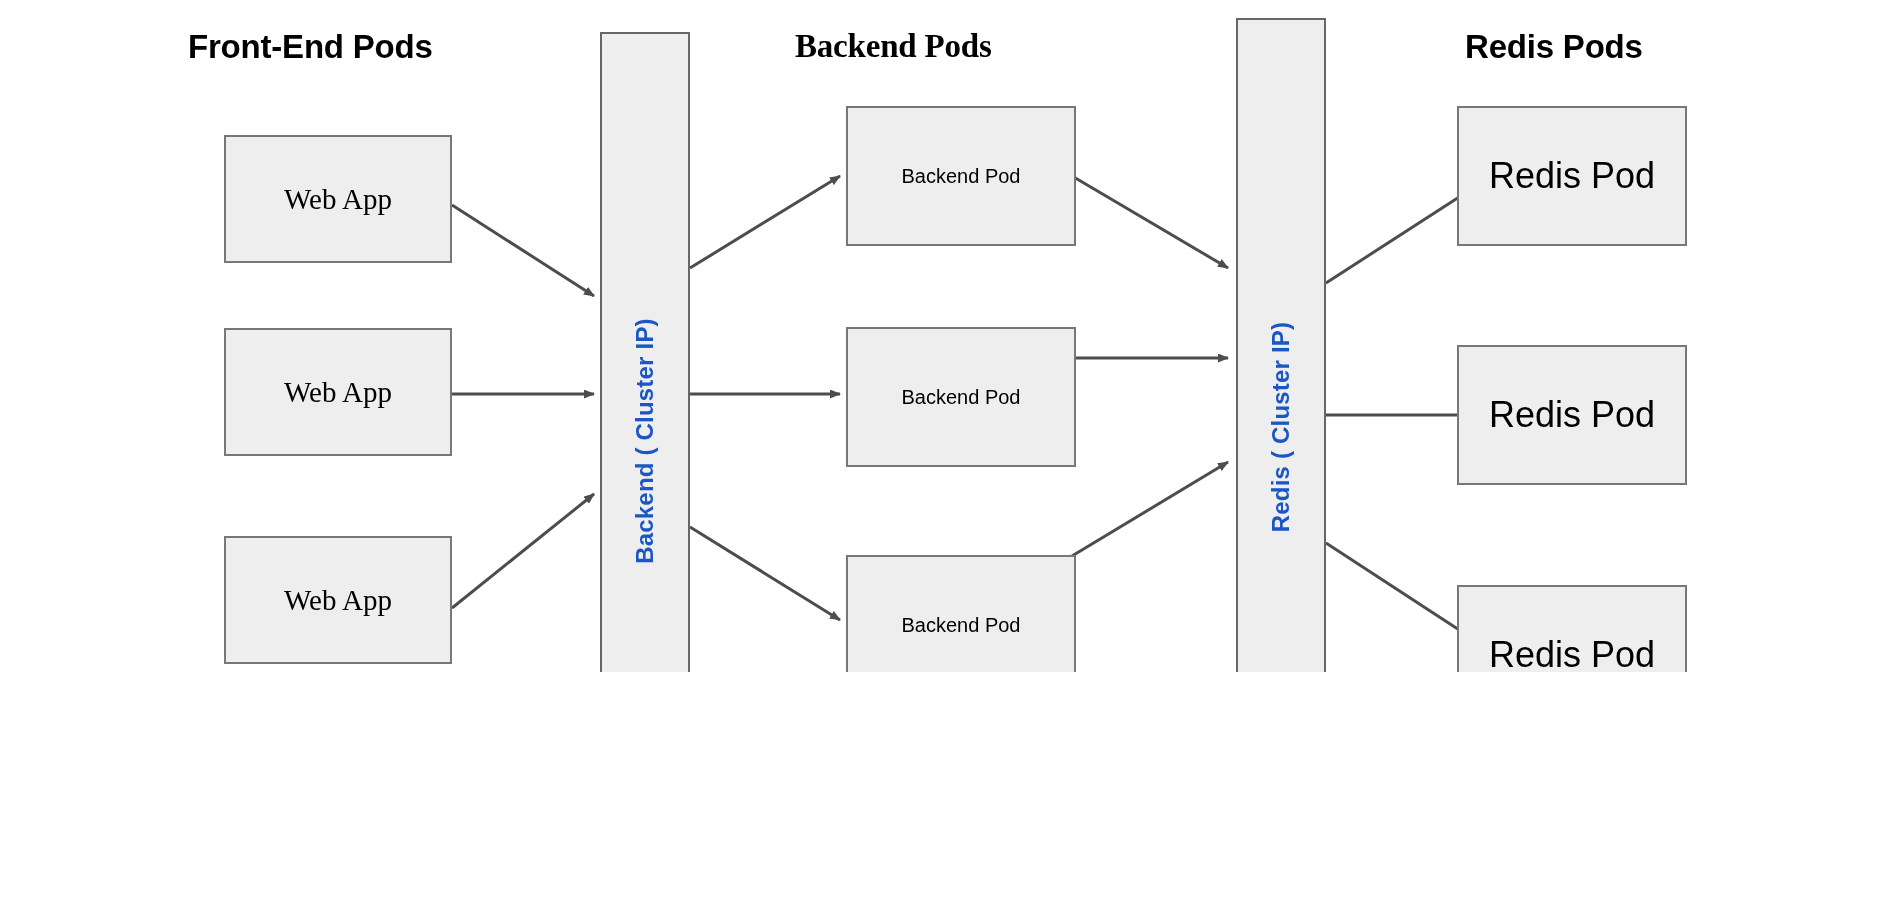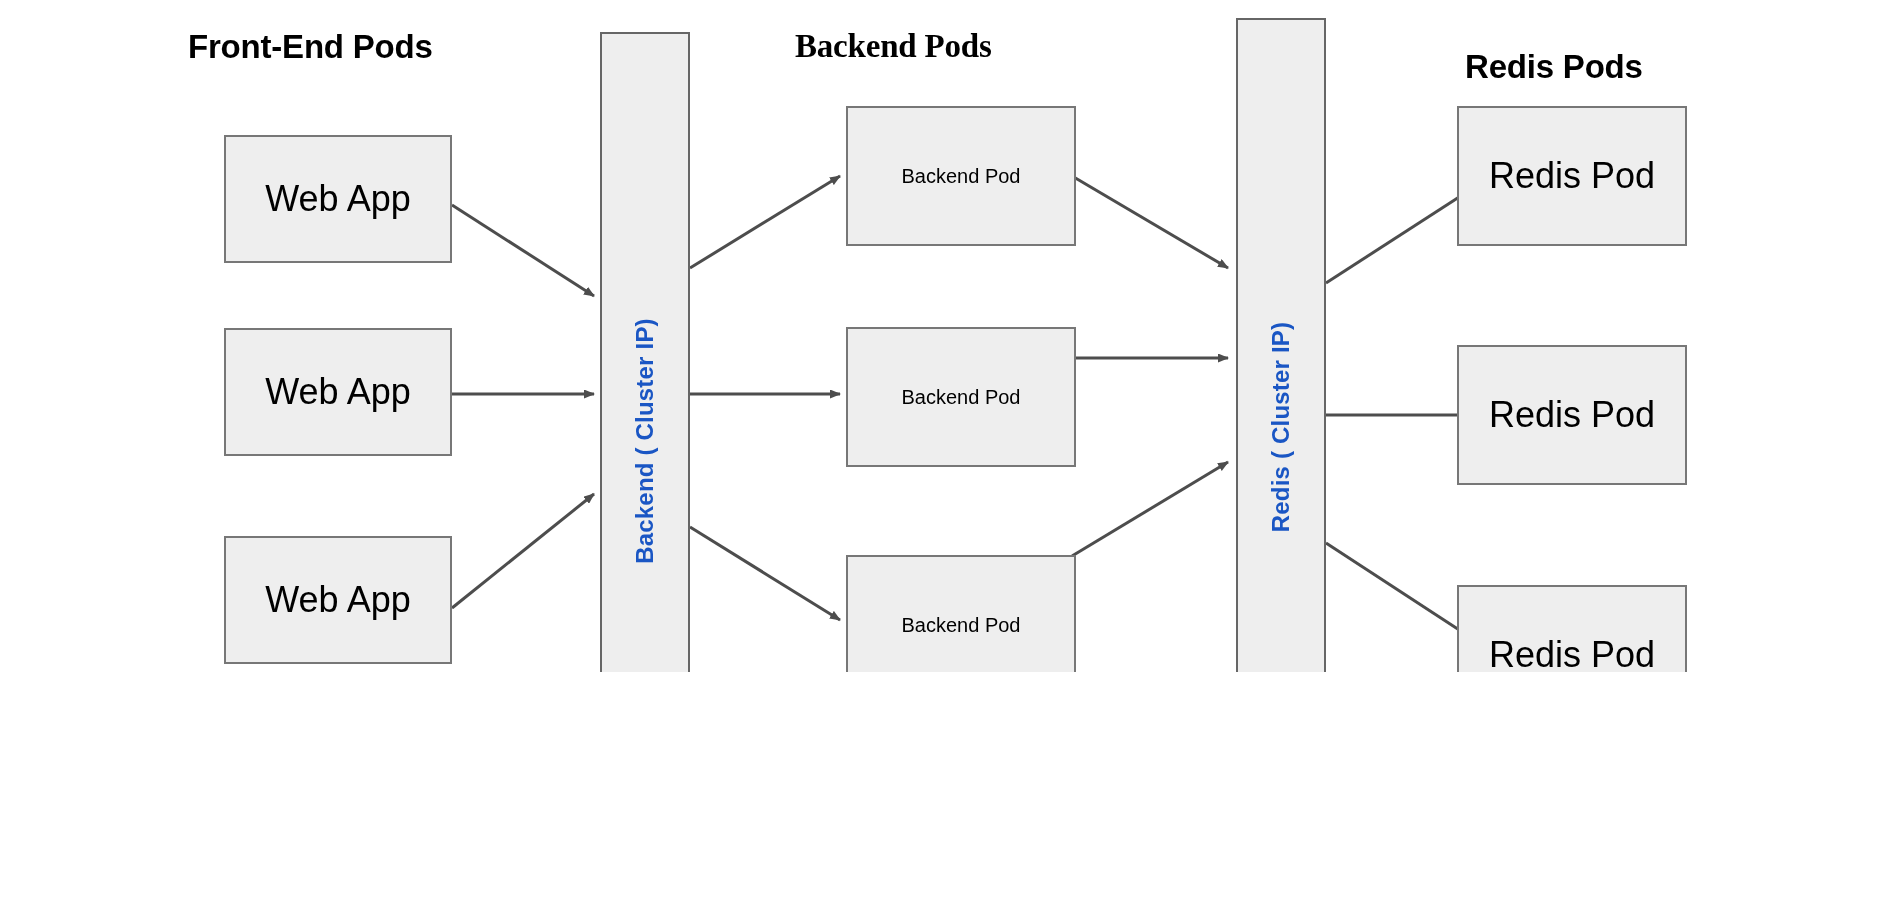--- a/index.html
+++ b/index.html
@@ -42,21 +42,21 @@
     box-sizing: border-box;
     display: flex;
     align-items: center;
     justify-content: center;
     color: #000000;
   }
   .node-label {
     white-space: nowrap;
     line-height: 1;
   }
-  .webapp .node-label { font-size: 36px; }
+  .webapp .node-label { font-size: 29px; font-family: Liberation Serif, serif; }
   .redispod .node-label { font-size: 36px; text-align: center; }
   .backendpod .node-label { font-size: 20px; }
 
   .service-bar {
     position: absolute;
     background: #EEEEEE;
     border: 2px solid #666666;
     box-sizing: border-box;
     display: flex;
     align-items: center;
@@ -96,21 +96,21 @@
     <line x1="1072" y1="358" x2="1228" y2="358" stroke="#4D4D4D" stroke-width="3" marker-end="url(#arrowhead)"></line>
     <line x1="1072" y1="556" x2="1228" y2="462" stroke="#4D4D4D" stroke-width="3" marker-end="url(#arrowhead)"></line>
 
     <line x1="1326" y1="283" x2="1470" y2="190" stroke="#4D4D4D" stroke-width="3" marker-end="url(#arrowhead)"></line>
     <line x1="1326" y1="415" x2="1470" y2="415" stroke="#4D4D4D" stroke-width="3" marker-end="url(#arrowhead)"></line>
     <line x1="1326" y1="543" x2="1470" y2="637" stroke="#4D4D4D" stroke-width="3" marker-end="url(#arrowhead)"></line>
   </svg>
 
   <div class="column-title" style="left:188px; top:28px;">Front-End Pods</div>
   <div class="column-title" style="left:795px; top:28px;font-family:Liberation Serif, serif;">Backend Pods</div>
-  <div class="column-title" style="left:1465px; top:28px;margin-top:20px;">Redis Pods</div>
+  <div class="column-title" style="left:1465px; top:28px;">Redis Pods</div>
 
   <div class="node-box webapp" style="left:224px; top:135px; width:228px; height:128px;">
     <span class="node-label">Web App</span>
   </div>
   <div class="node-box webapp" style="left:224px; top:328px; width:228px; height:128px;">
     <span class="node-label">Web App</span>
   </div>
   <div class="node-box webapp" style="left:224px; top:536px; width:228px; height:128px;">
     <span class="node-label">Web App</span>
   </div>

